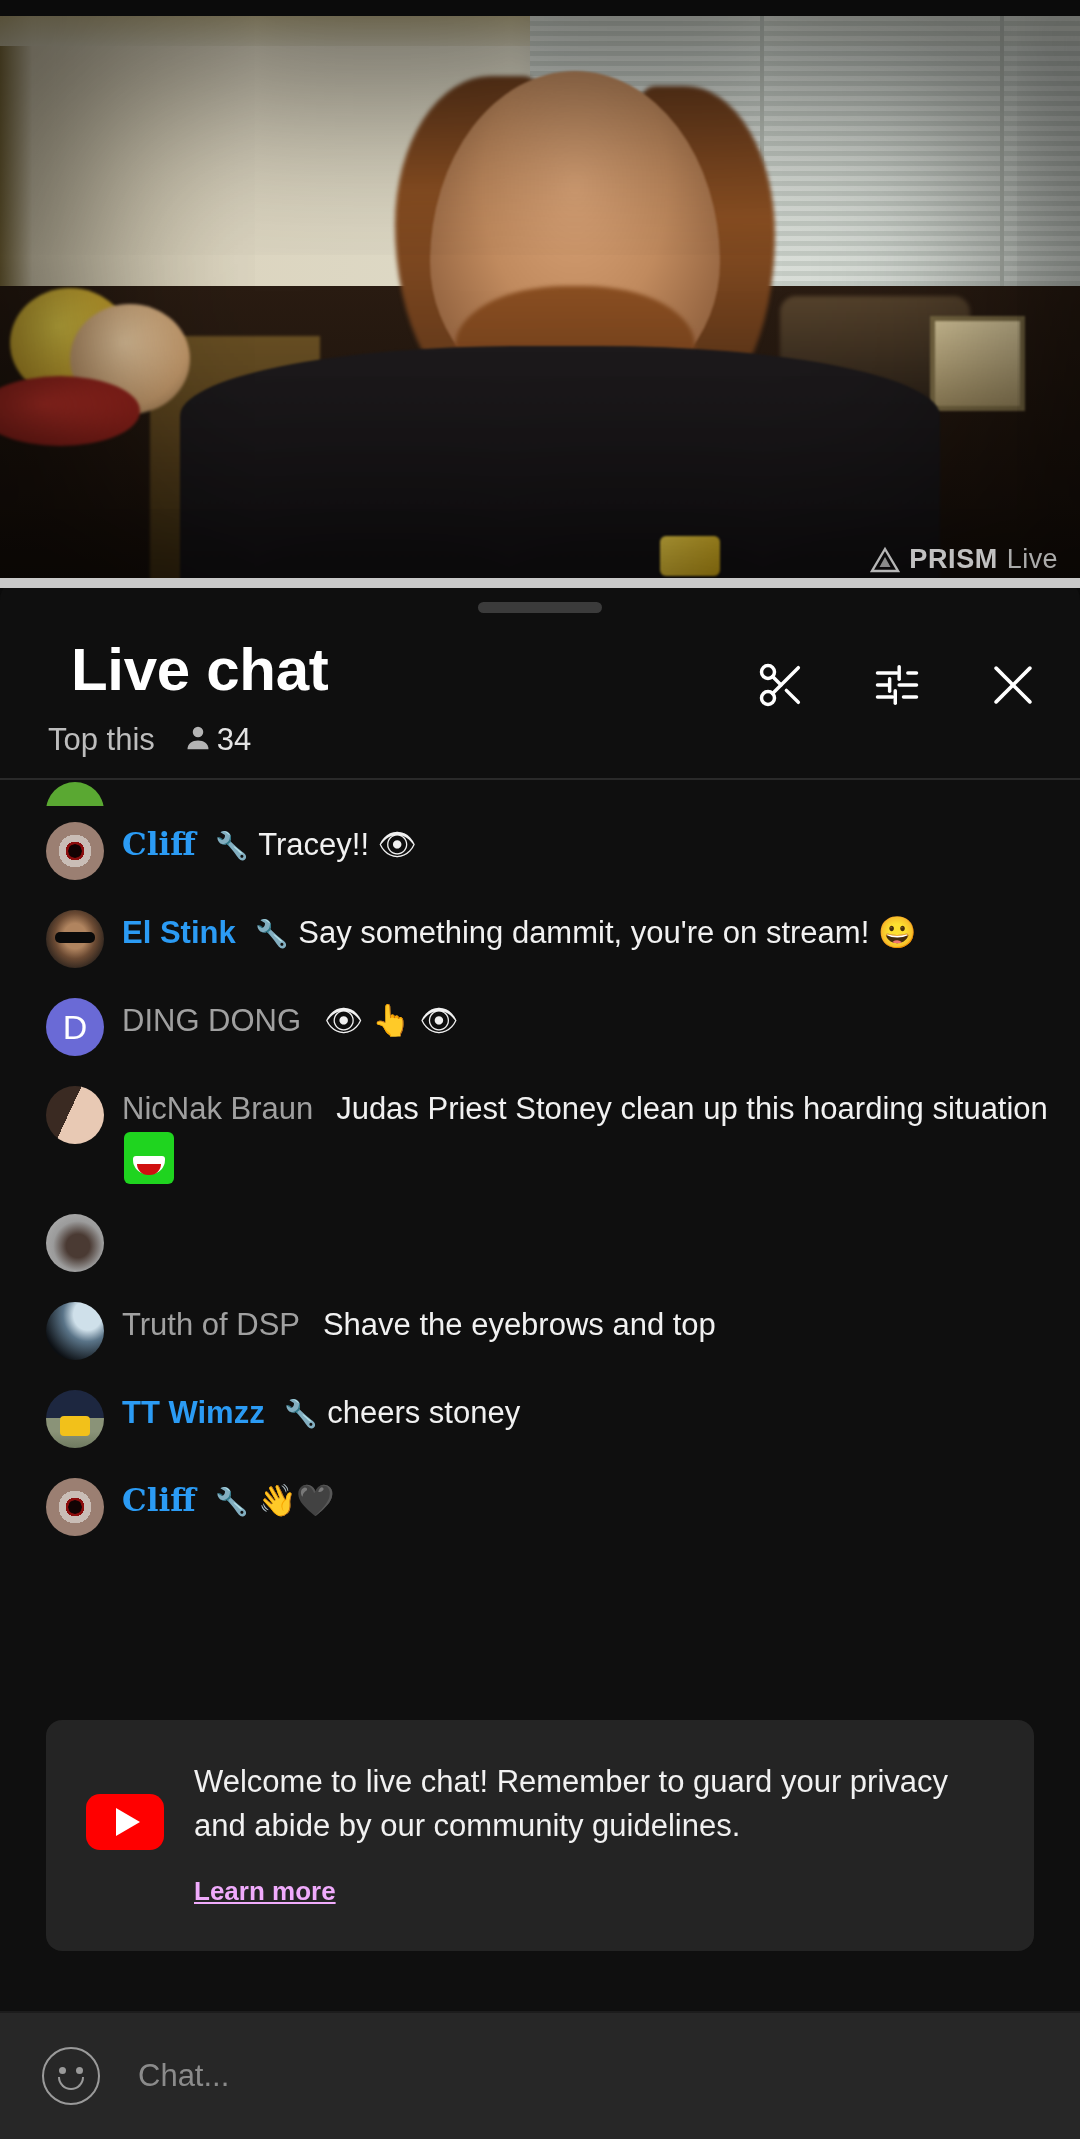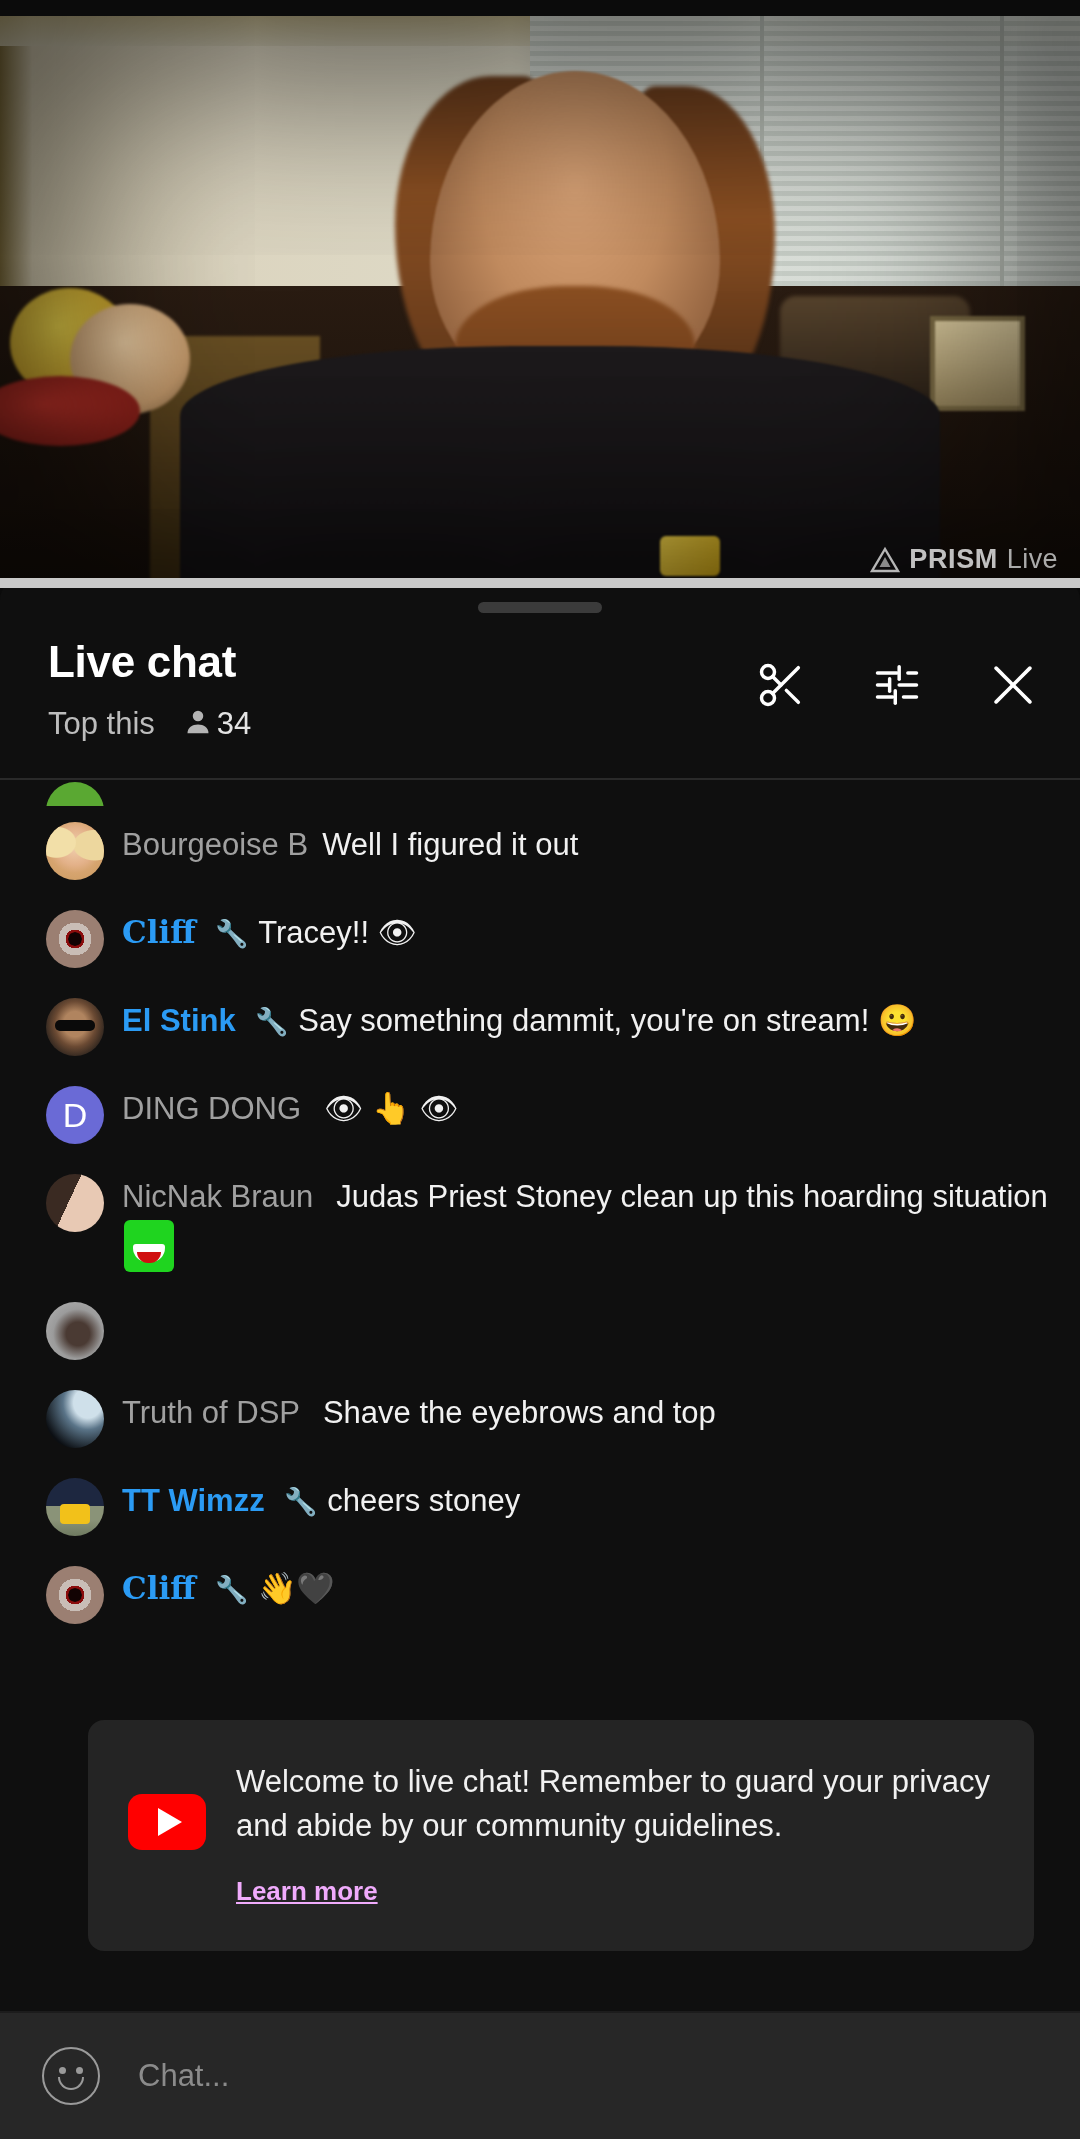--- a/index.html
+++ b/index.html
@@ -130,21 +130,21 @@
     background:#0f0f0f; border-radius: 22px 22px 0 0; overflow:hidden;
   }
   .grabber {
     position:absolute; left:50%; transform:translateX(-50%); top:24px;
     width:124px; height:11px; border-radius:6px; background:#3b3b3b;
   }
 
   .chat-header {
     position:relative; height:200px; padding: 62px 0 0 48px;
   }
-  .chat-title { font-size:44px; font-weight:700; color:#fff; letter-spacing:-.3px; line-height:1; }
+  .chat-title { font-size:60px; font-weight:700; color:#fff; letter-spacing:-.3px; line-height:1;margin-left:23px; }
   .sub-row { display:flex; align-items:center; gap:28px; margin-top:22px; }
   .subtitle { font-size:31px; color:#bdbdbd; font-weight:400; }
   .viewers { display:flex; align-items:center; gap:4px; }
   .viewers .count { font-size:31px; color:#e4e4e4; }
 
   .hdr-icons {
     position:absolute; right:38px; top:78px;
     display:flex; align-items:center; gap:58px;
   }
   .hicon { width:58px; height:58px; display:flex; align-items:center; justify-content:center; }
@@ -211,21 +211,21 @@
     background: radial-gradient(circle at 55% 55%, #4a3a33 0 26%, #9b9b9b 55%, #b6b6b6 100%); }
   .av-dark { width:100%; height:100%;
     background: radial-gradient(ellipse at 72% 22%, #cfe0ea 0 24%, #5a7488 42%, #0c0f13 78%); }
   .av-car { width:100%; height:100%;
     background: linear-gradient(180deg,#1d2740 0 48%, #8a9378 48% 72%, #6f7a60 100%); position:relative;}
   .av-car::after{content:"";position:absolute;left:14px;top:26px;width:30px;height:20px;
     background:#f2c11a;border-radius:4px;}
   .av-green { width:100%; height:100%; background:#5aa832; }
 
   
-  .notice-wrap { padding: 12px 46px 7px 46px; margin-left: 42px; }
+  .notice-wrap { padding: 12px 46px 7px 46px; }
   .notice {
     background:#242424; border-radius:16px;
     padding: 40px 40px 44px 40px;
     display:flex; align-items:flex-start; gap:30px;
   }
   .yt-logo {
     flex:0 0 auto; width:78px; height:56px; background:#ff0000;
     border-radius:14px; display:flex; align-items:center; justify-content:center;
     margin-top:34px;
   }
@@ -344,28 +344,20 @@
     <div class="divider"></div>
 
     <div class="msg-list">
 
       <div class="msg partial">
         <div class="avatar">
             <div class="av-green"></div>
           </div>
       </div>
 
-      <div class="msg">
-        <div class="avatar">
-            <div class="av-blonde"></div>
-          </div>
-        <div class="msg-body">
-          <span class="uname">Bourgeoise B</span><span class="mtext">Well I figured it out</span>
-        </div>
-      </div>
 
       <div class="msg">
         <div class="avatar">
             <div class="av-eye"></div>
           </div>
         <div class="msg-body">
           <span class="uname mod fancy">Cliff</span><span class="badge-mod">🔧</span>&nbsp;&nbsp;<span class="mtext">Tracey!! 👁</span>
         </div>
       </div>
 

